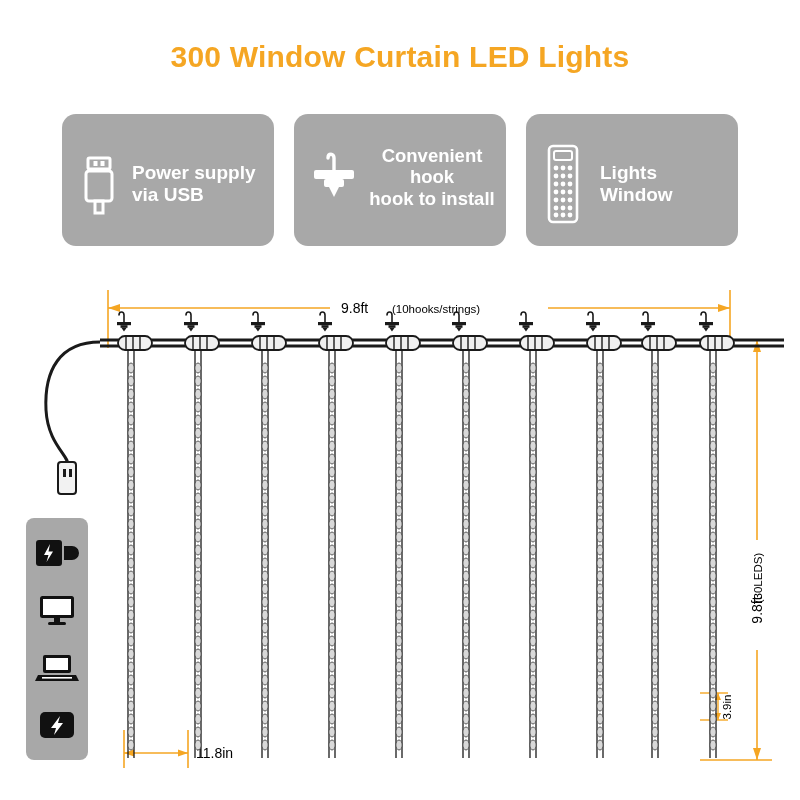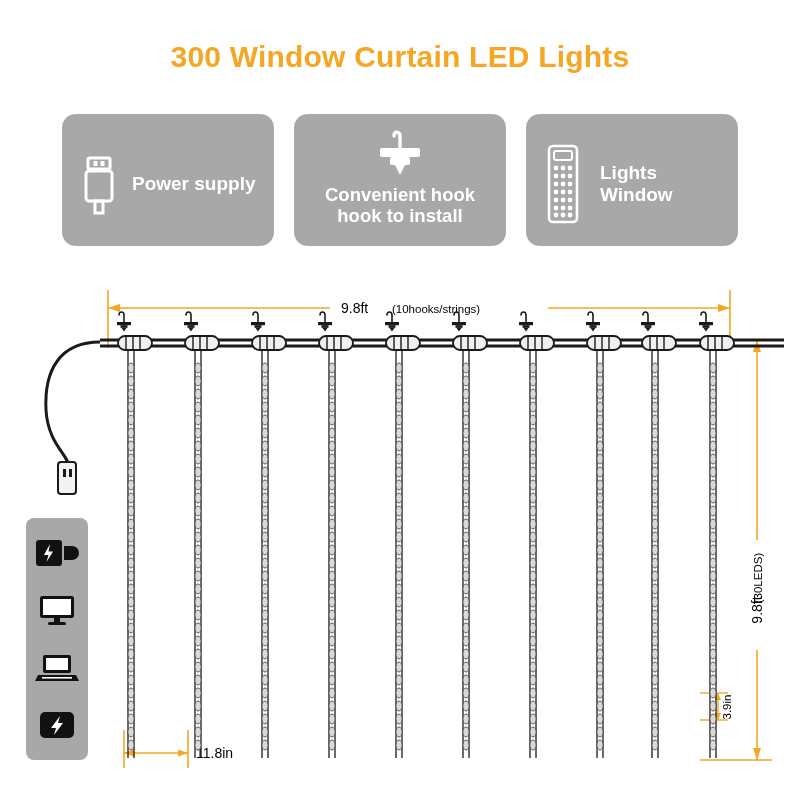--- a/index.html
+++ b/index.html
@@ -48,21 +48,21 @@
   .card {
     width: 212px;
     height: 132px;
     background: #a8a8a8;
     border-radius: 14px;
     display: flex;
     align-items: center;
     box-sizing: border-box;
     padding: 7px 10px 0 14px;
   }
-  .card.center { flex-direction: column; justify-content: center; padding: 8px 8px 16px 8px;}
+  .card.center { justify-content: center; padding: 8px 8px 16px 8px;}
   .card-icon {
     flex: 0 0 auto;
     display: flex;
     align-items: center;
     justify-content: center;
   }
   .card-text {
     color: #ffffff;
     font-size: 19px;
     font-weight: bold;
@@ -131,20 +131,21 @@
         <svg width="46" height="64" viewBox="0 0 46 64">
           <rect x="12" y="6" width="22" height="11" rx="1.5" fill="none" stroke="#ffffff" stroke-width="3"></rect>
           <rect x="17.5" y="9" width="4" height="5" fill="#ffffff"></rect>
           <rect x="24.5" y="9" width="4" height="5" fill="#ffffff"></rect>
           <rect x="10" y="19" width="26" height="30" rx="3" fill="none" stroke="#ffffff" stroke-width="3"></rect>
           <rect x="19" y="49" width="8" height="12" fill="none" stroke="#ffffff" stroke-width="3"></rect>
         </svg>
       </div>
       <div class="card-text">
         <div>Power supply</div>
+        <div>via USB</div>
       </div>
     </div>
 
     <div class="card center">
       <div class="card-icon">
         <svg width="64" height="56" viewBox="0 0 64 56">
           <path d="M32 22 L32 10 C32 5 26 5 26 10" fill="none" stroke="#ffffff" stroke-width="3.4" stroke-linecap="round"></path>
           <rect x="12" y="22" width="40" height="9" rx="2" fill="#ffffff"></rect>
           <rect x="22" y="31" width="20" height="8" rx="2" fill="#ffffff"></rect>
           <path d="M27 39 L37 39 L32 49 Z" fill="#ffffff"></path>

